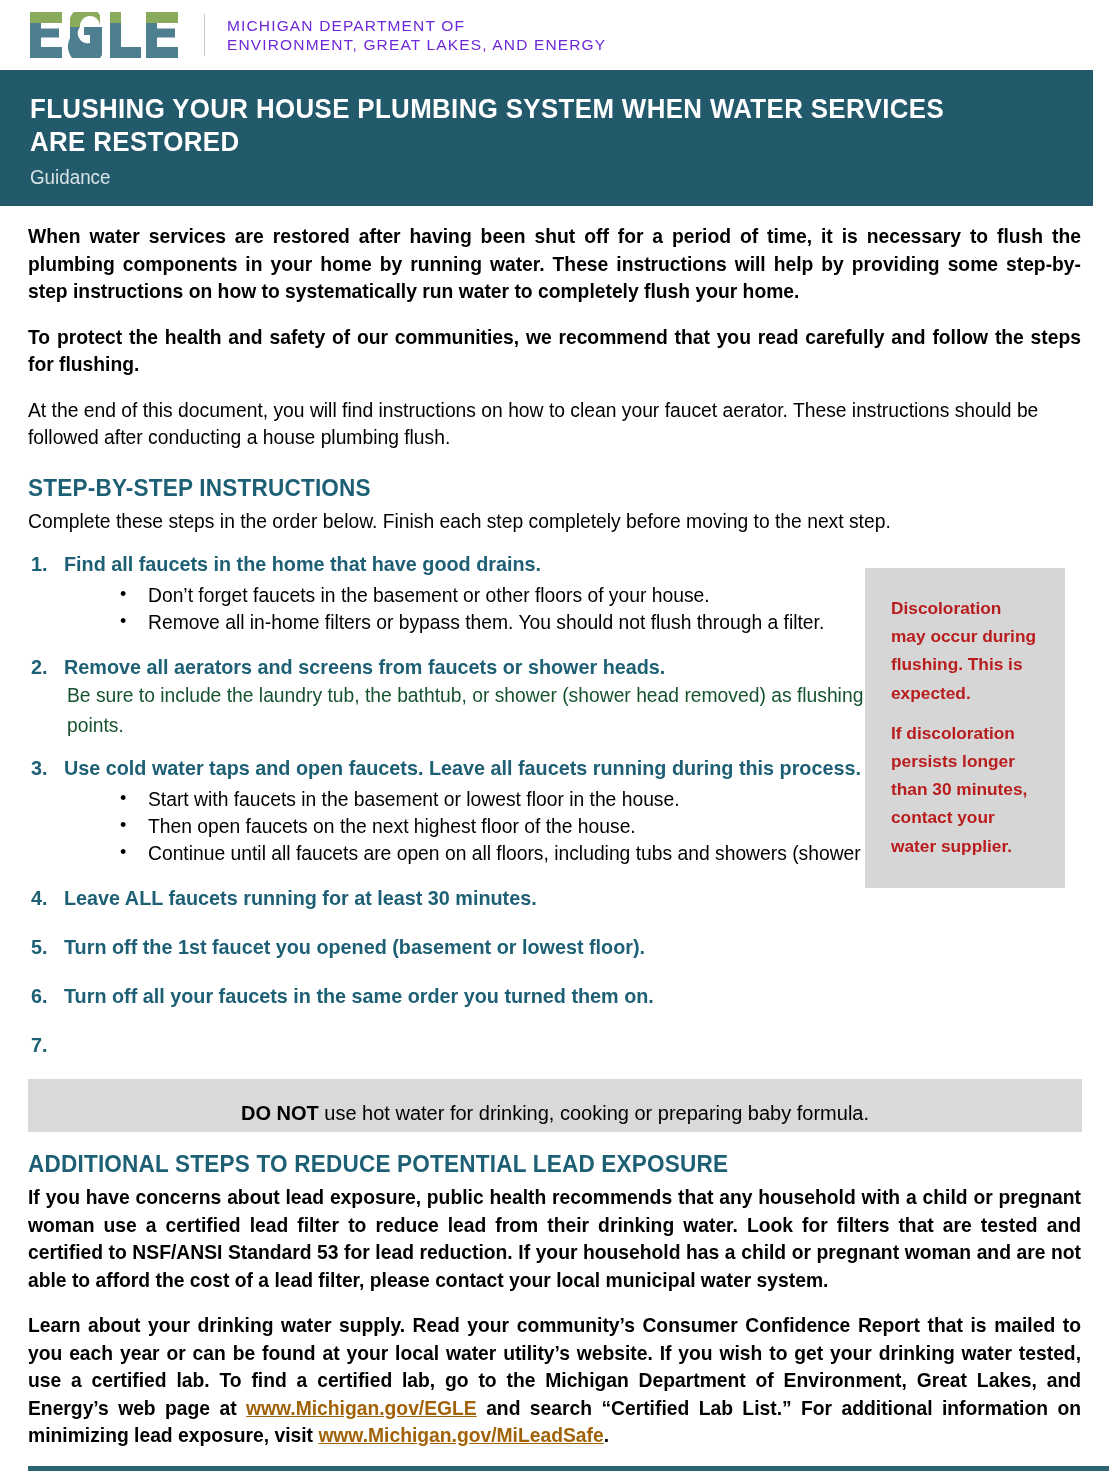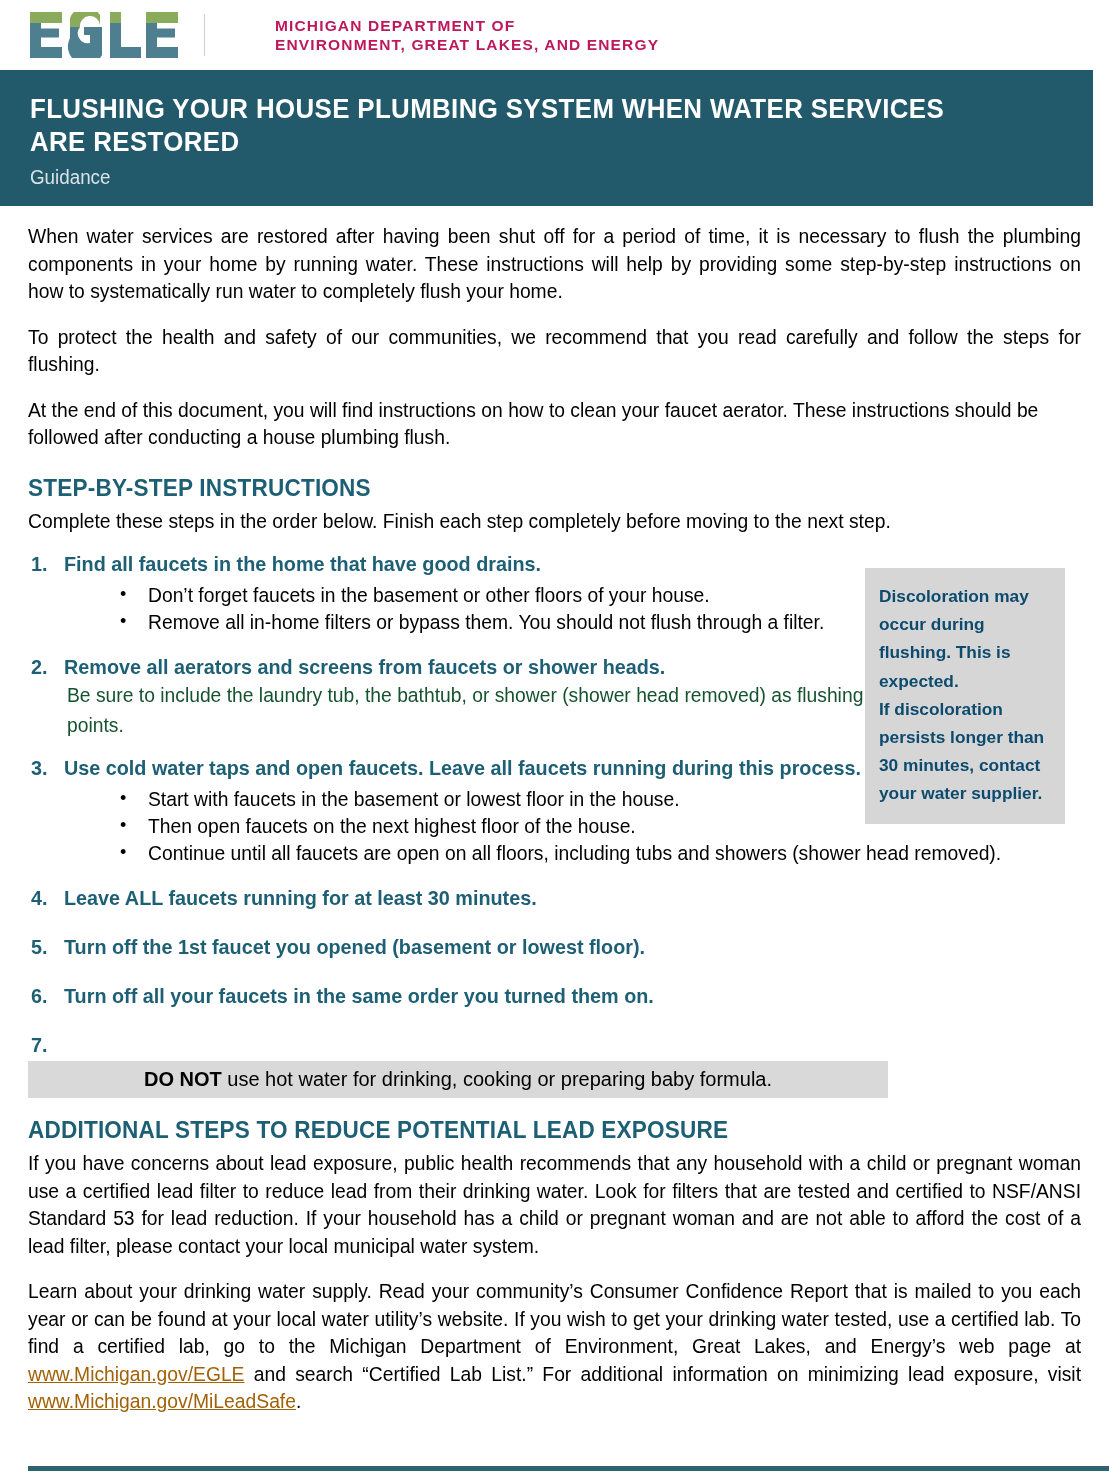--- a/index.html
+++ b/index.html
@@ -34,24 +34,23 @@
     width: 1px;
     height: 42px;
     background: #c9cdd0;
     margin: 0 22px 0 26px;
     flex: 0 0 auto;
   }
   .mast-sub {
     font-size: 15.5px;
     line-height: 19px;
     letter-spacing: 1.15px;
-    color: #be185d;
-    font-weight: 700;
+    color: #6d28d9;
+    font-weight: 400;
     white-space: nowrap;
-    margin-left: 48px;
   }
 
   
   .banner {
     background: #225a6b;
     width: 1093px;
     padding: 22px 30px 18px 30px;
     box-sizing: border-box;
     min-height: 124px;
   }
@@ -80,21 +79,21 @@
   .content {
     padding: 0 28px 0 28px;
     position: relative;
   }
   p.para {
     font-size: 19.3px;
     line-height: 27.5px;
     margin: 0;
     color: #000;
   }
-  p.justify { text-align: justify; }
+  p.justify { text-align: justify; font-weight: bold; }
   .gap-18 { height: 18px; }
   .gap-14 { height: 14px; }
   .gap-22 { height: 22px; }
 
   .intro-block { padding-top: 17px; }
 
   h2.section {
     color: #1d5f74;
     font-size: 23.5px;
     line-height: 28px;
@@ -160,33 +159,33 @@
   .callout {
     position: absolute;
     left: 865px;
     top: 0;
     width: 200px;
     background: #d6d6d6;
     padding: 14px 16px 16px 14px;
     box-sizing: border-box;
   }
   .callout p {
-    margin: 0;
+    margin: 12px;
     font-size: 17.3px;
     line-height: 28.2px;
     font-weight: bold;
-    color: #0c4a6e;
+    color: #b91c1c;
   }
 
   
   .donot {
     background: #d9d9d9;
-    width: 860px;
-    margin-top: 2px;
-    padding: 4px 0 5px 0;
+    width: 1054px;
+    margin-top: 20px;
+    padding: 20px 0 5px 0;
     text-align: center;
     font-size: 20px;
     line-height: 28px;
   }
   .donot b { font-weight: bold; }
 
   
   a.doclink {
     color: #a16207;
     text-decoration: underline;

